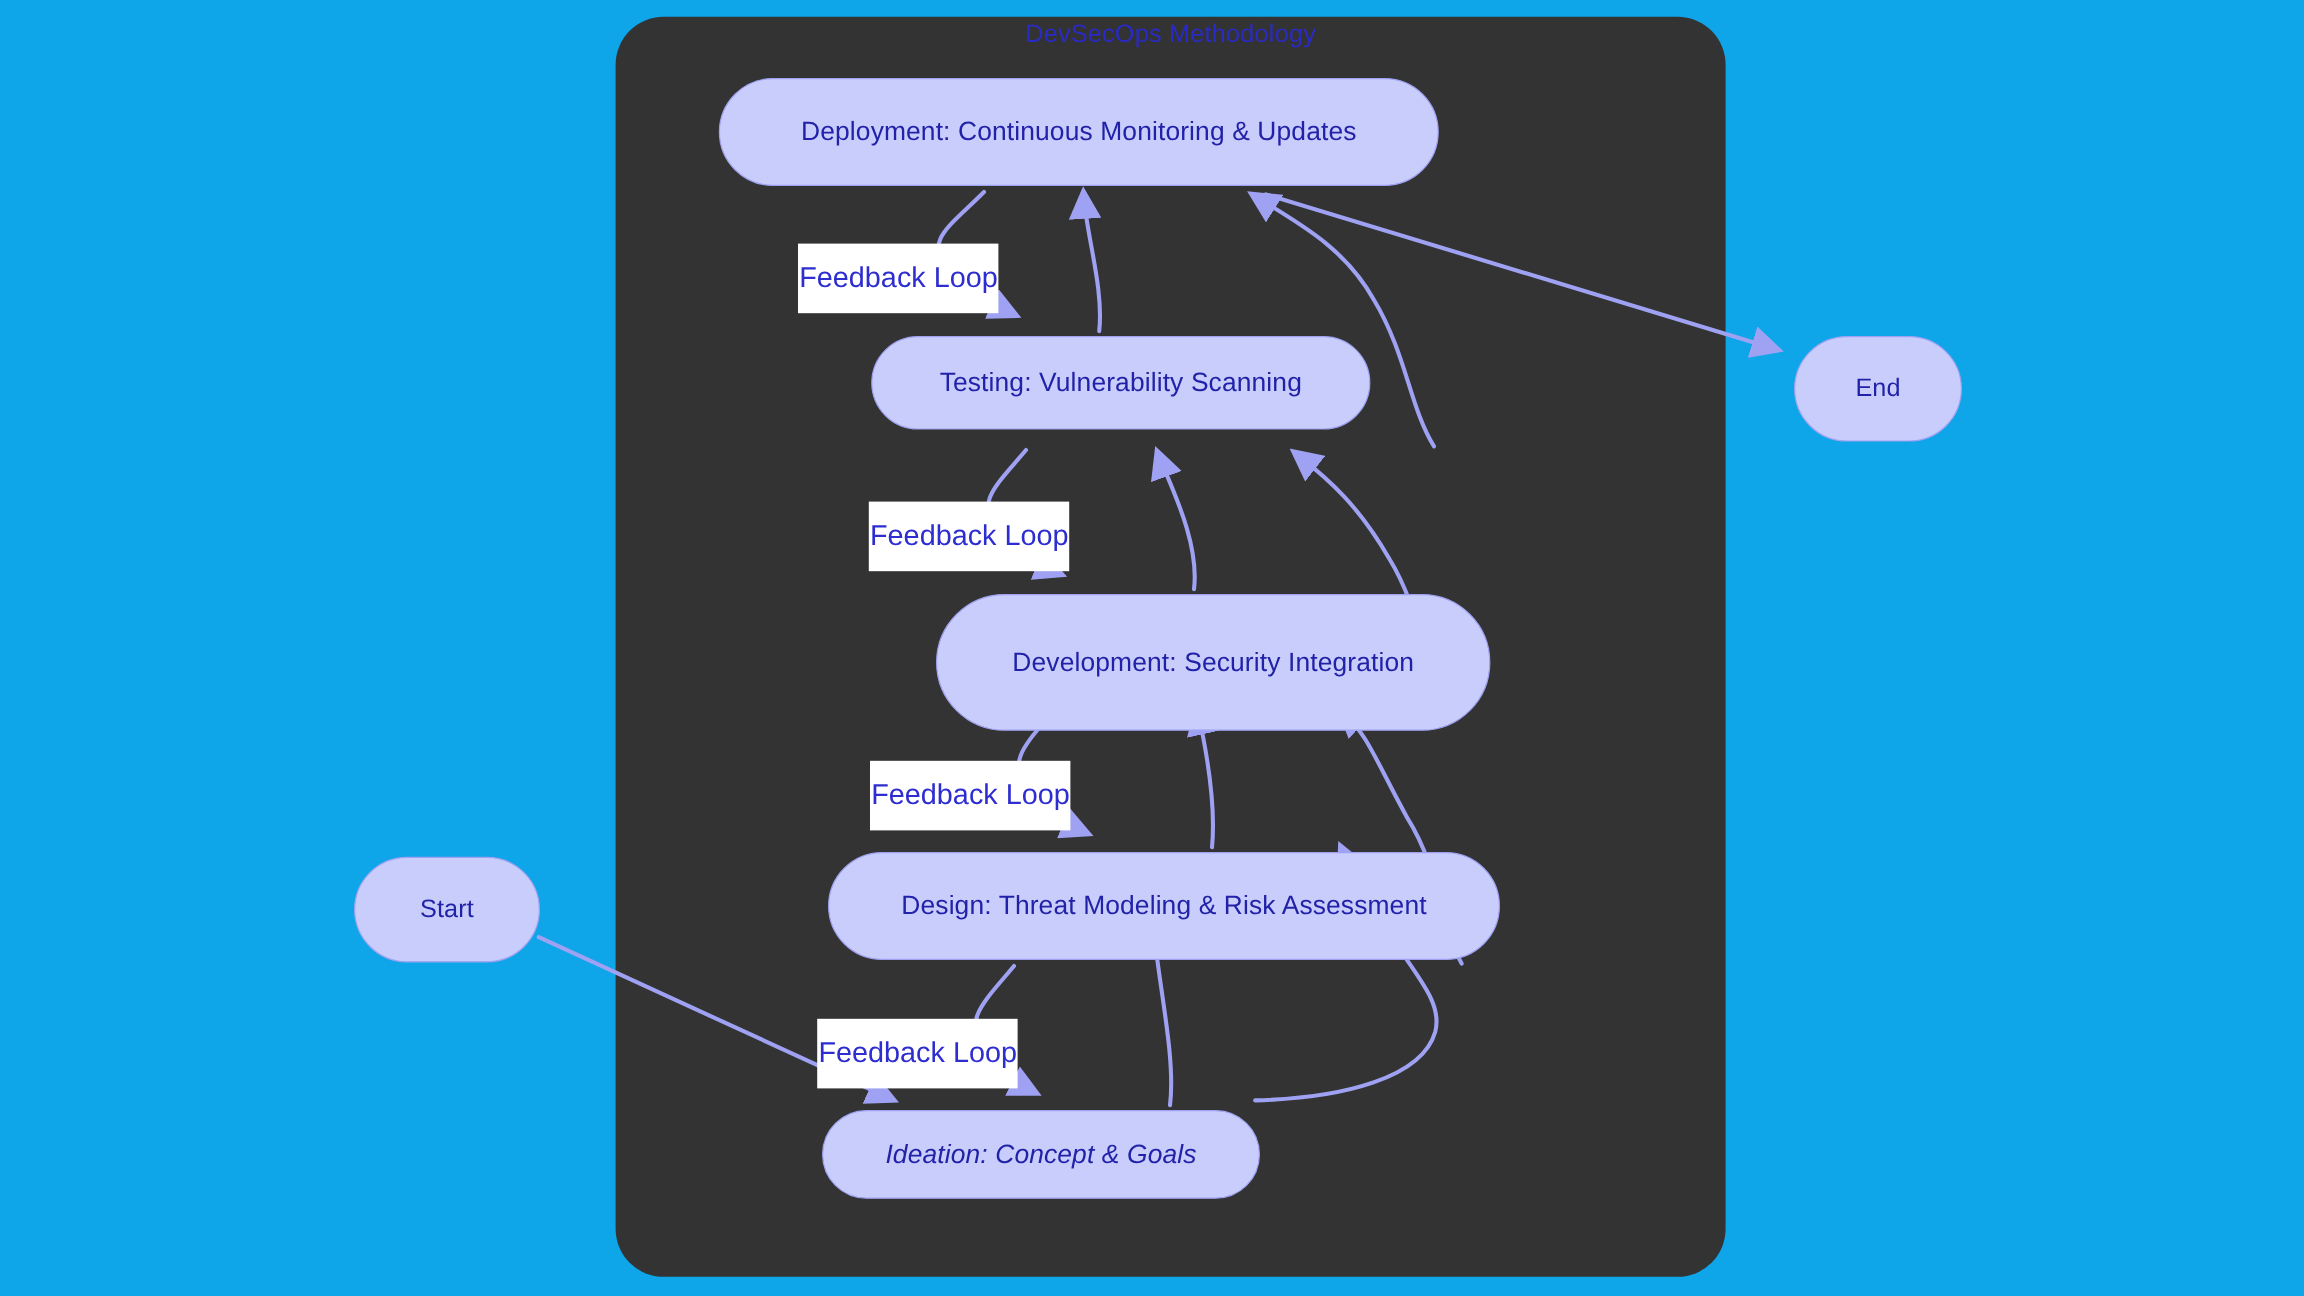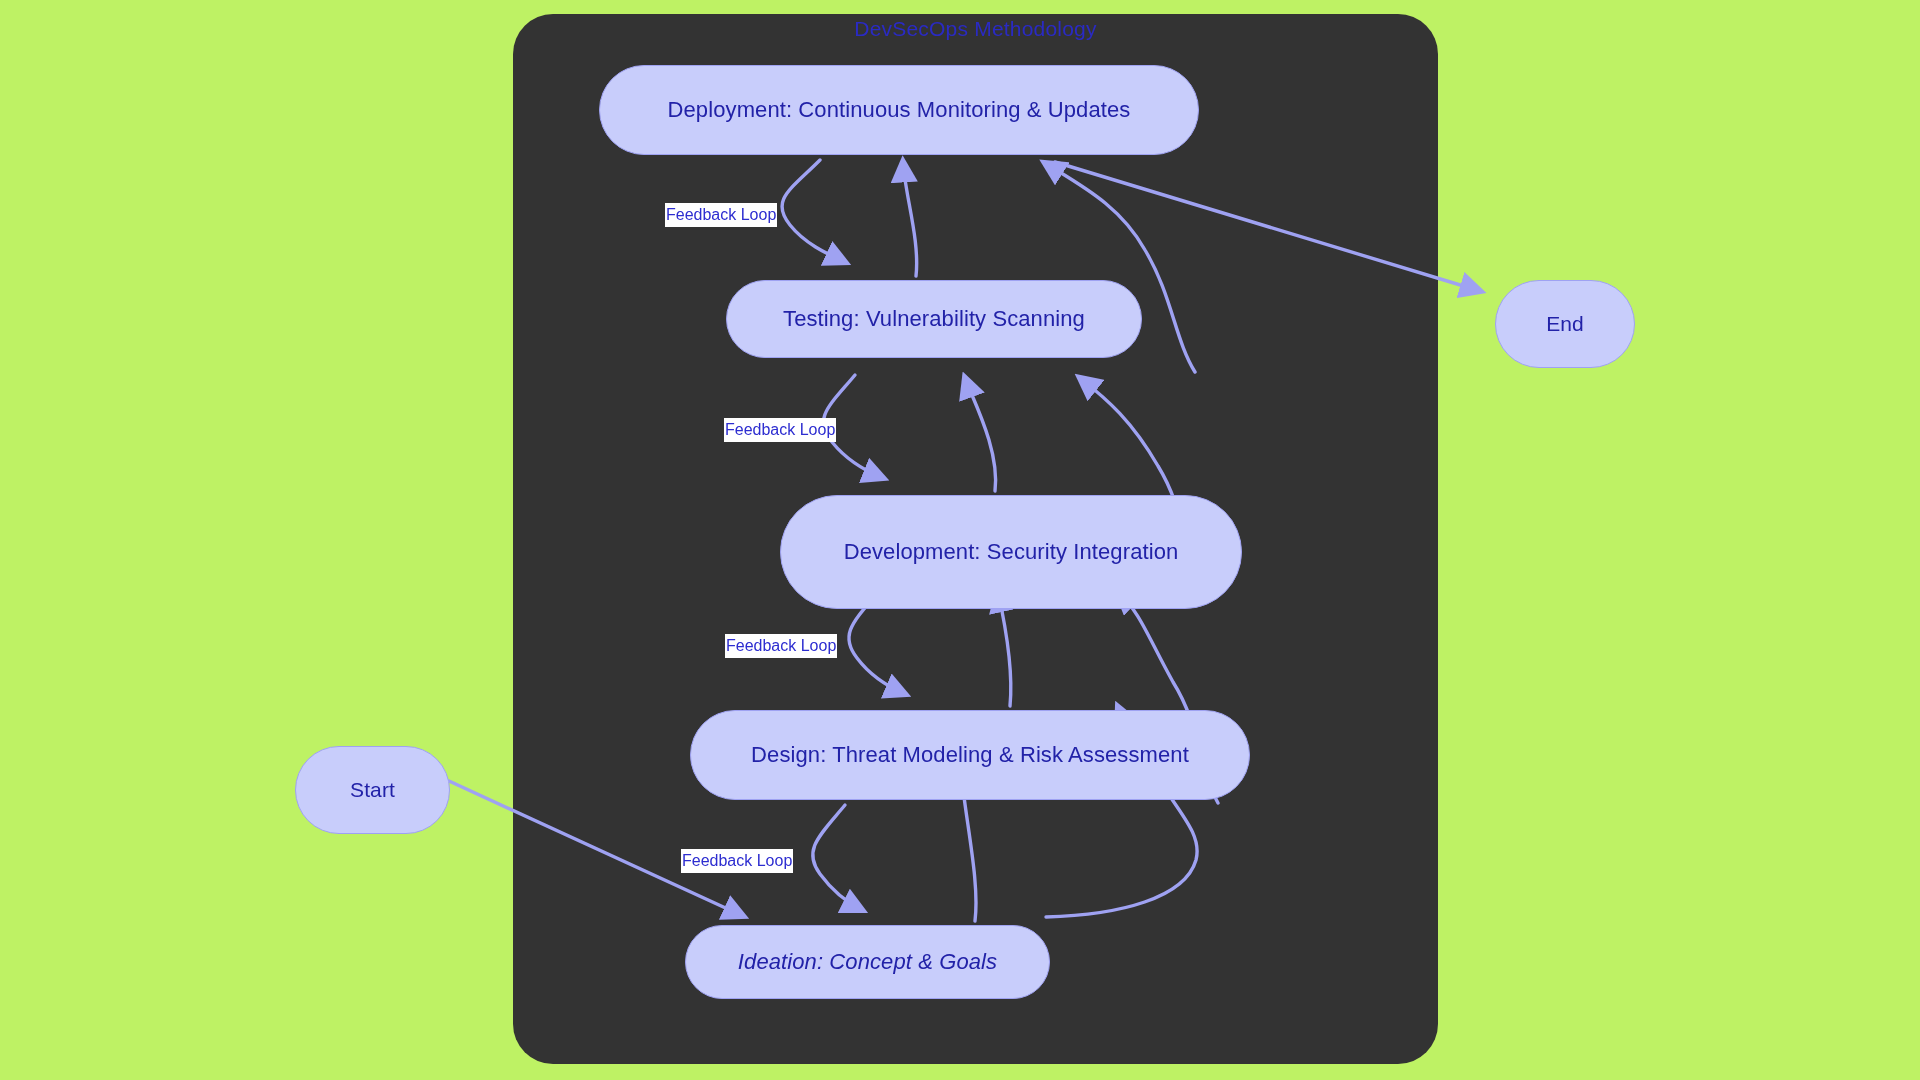--- a/index.html
+++ b/index.html
@@ -10,21 +10,21 @@
     background: #ffffff;
     overflow: hidden;
   }
   body {
     font-family: "Liberation Sans", sans-serif;
   }
   #stage {
     position: relative;
     width: 1920px;
     height: 1080px;
-    background: #bef264;
+    background: #0ea5e9;
   }
   #canvas-panel {
     position: absolute;
     left: 513px;
     top: 14px;
     width: 925px;
     height: 1050px;
     background: #333333;
     border-radius: 40px;
   }
@@ -74,23 +74,23 @@
   }
   .node.terminal {
     font-size: 21px;
     border-radius: 200px;
     justify-content: center;
   }
   .edge-label {
     position: absolute;
     background: #ffffff;
     color: #2d2dd0;
-    font-size: 16px;
+    font-size: 24px;
     line-height: 24px;
-    padding: 0 1px;
+    padding: 17px 1px;
     white-space: nowrap;
   }
 </style>
 </head>
 <body>
 
 <div id="stage">
 
   <div id="canvas-panel"></div>
 
@@ -125,21 +125,21 @@
 
     <path class="edge-path" d="M 1195 372 C 1175 340 1172 295 1145 250 C 1120 205 1080 185 1045 163" marker-end="url(#ah)"></path>
 
     <path class="edge-path" d="M 1205 588 C 1185 556 1185 510 1158 466 C 1132 421 1108 400 1080 378" marker-end="url(#ah)"></path>
 
     <path class="edge-path" d="M 1218 803 C 1200 770 1200 725 1173 682 C 1148 637 1140 612 1118 592" marker-end="url(#ah)"></path>
 
     <path class="edge-path" d="M 1046 917 C 1120 915 1185 898 1196 860 C 1205 825 1160 800 1118 707" marker-end="url(#ah)"></path>
   </svg>
 
-  <div class="node terminal" style="left:295px; top:714px; width:155px; height:88px;margin-top:32px;">
+  <div class="node terminal" style="left:295px; top:714px; width:155px; height:88px;">
     <span>Start</span>
   </div>
 
   <div class="node terminal" style="left:1495px; top:280px; width:140px; height:88px;">
     <span>End</span>
   </div>
 
   <div class="node" style="left:599px; top:65px; width:600px; height:90px;">
     <span>Deployment: Continuous Monitoring &amp; Updates</span>
   </div>

